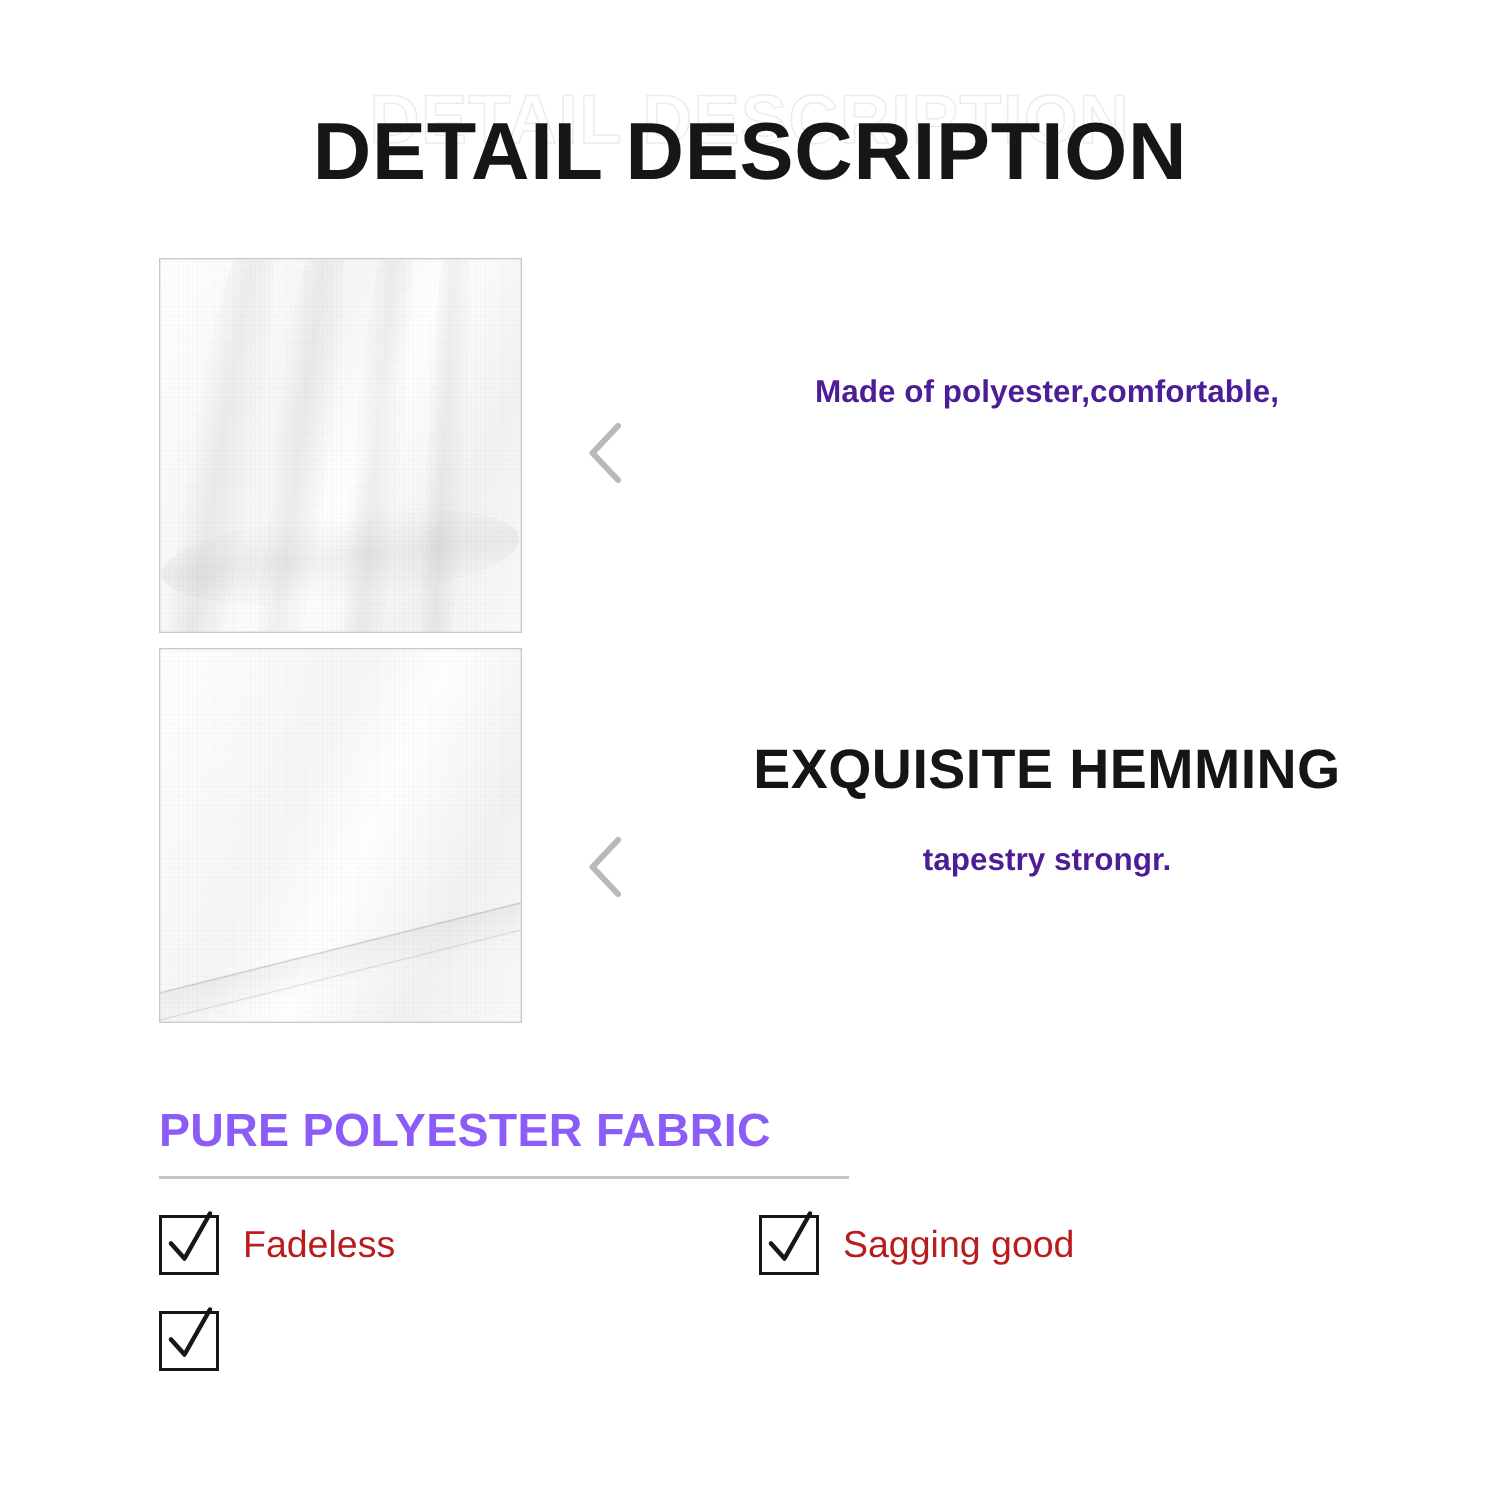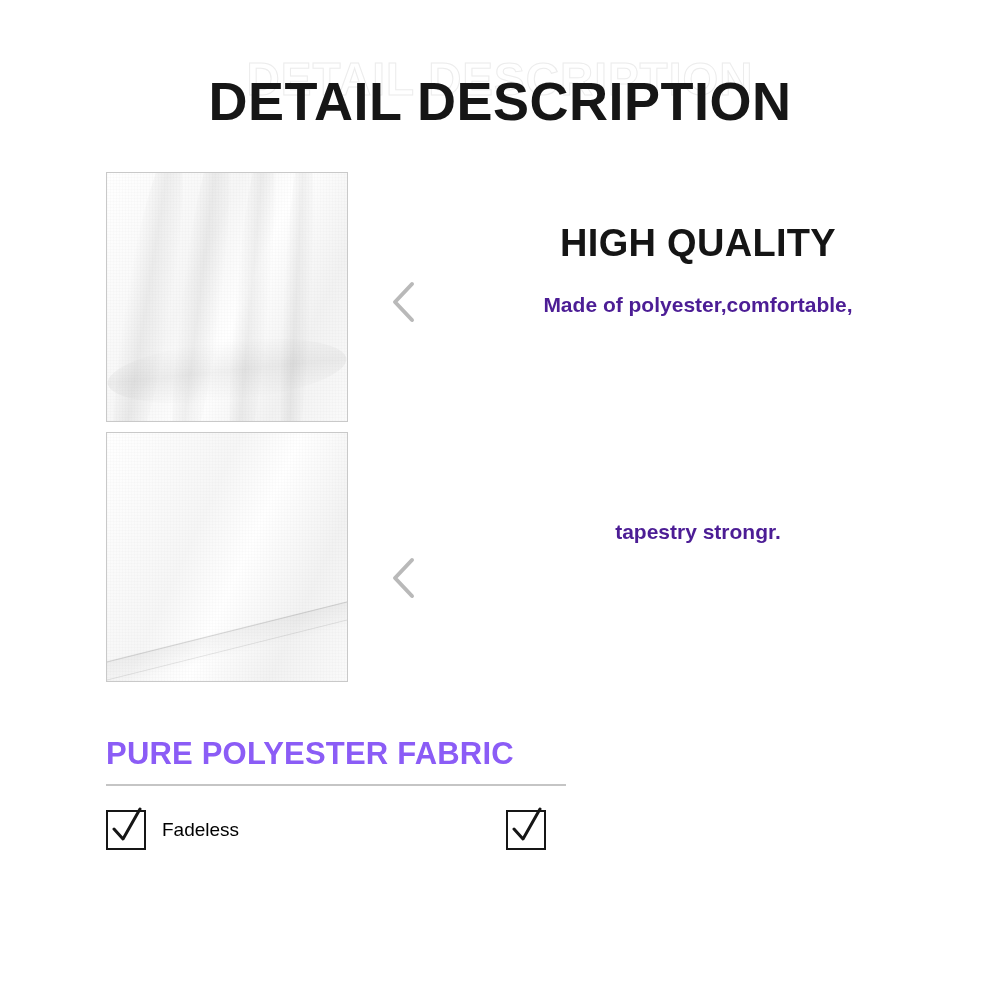--- a/index.html
+++ b/index.html
@@ -198,22 +198,22 @@
     border: 2px solid #161616;
     position: relative;
     flex: 0 0 auto;
   }
   .checkbox svg {
     position: absolute;
     left: 2px;
     top: -5px;
   }
   .check-label {
-    font-size: 19px;
-    color: #000000;
+    font-size: 25px;
+    color: #b91c1c;
     white-space: nowrap;
   }
 </style>
 </head>
 <body>
 
 <div class="page">
 
   <div class="header-zone">
     <div class="ghost-title">DETAIL DESCRIPTION</div>
@@ -231,21 +231,20 @@
       <div class="fold edge"></div>
     </div>
 
     <div class="arrow">
       <svg width="30" height="44" viewBox="0 0 30 44" fill="none" aria-hidden="true">
         <polyline points="24,4 7,22 24,40" stroke="currentColor" stroke-width="4" fill="none" stroke-linecap="round" stroke-linejoin="round"></polyline>
       </svg>
     </div>
 
     <div class="feature-text">
-      <div class="feature-title">HIGH QUALITY</div>
       <div class="feature-body">
         <span class="line">Made of polyester,comfortable,</span>
       </div>
     </div>
   </div>
 
   <div class="feature two">
     <div class="photo">
       <div class="sheen"></div>
       <div class="weave"></div>
@@ -254,45 +253,54 @@
       <div class="hem h2"></div>
     </div>
 
     <div class="arrow">
       <svg width="30" height="44" viewBox="0 0 30 44" fill="none" aria-hidden="true">
         <polyline points="24,4 7,22 24,40" stroke="currentColor" stroke-width="4" fill="none" stroke-linecap="round" stroke-linejoin="round"></polyline>
       </svg>
     </div>
 
     <div class="feature-text">
+      <div class="feature-title">EXQUISITE HEMMING</div>
       <div class="feature-body">
         <span class="line">tapestry strongr.</span>
       </div>
     </div>
   </div>
 
   <div class="fabric-section">
     <div class="fabric-title">PURE POLYESTER FABRIC</div>
     <div class="fabric-rule"></div>
 
     <div class="check-grid">
       <div class="check-item">
         <span class="checkbox">
           <svg width="34" height="40" viewBox="0 0 34 40" fill="none" aria-hidden="true">
             <polyline points="4,22 13,32 30,2" stroke="#161616" stroke-width="3" fill="none" stroke-linecap="round" stroke-linejoin="round"></polyline>
           </svg>
         </span>
         <span class="check-label">Fadeless</span>
       </div>
 
-
-
       <div class="check-item">
         <span class="checkbox">
           <svg width="34" height="40" viewBox="0 0 34 40" fill="none" aria-hidden="true">
             <polyline points="4,22 13,32 30,2" stroke="#161616" stroke-width="3" fill="none" stroke-linecap="round" stroke-linejoin="round"></polyline>
           </svg>
         </span>
+        <span class="check-label">Sagging good</span>
+      </div>
+
+
+      <div class="check-item">
+        <span class="checkbox">
+          <svg width="34" height="40" viewBox="0 0 34 40" fill="none" aria-hidden="true">
+            <polyline points="4,22 13,32 30,2" stroke="#161616" stroke-width="3" fill="none" stroke-linecap="round" stroke-linejoin="round"></polyline>
+          </svg>
+        </span>
       </div>
     </div>
   </div>
 
 </div>
 
 </body></html>

